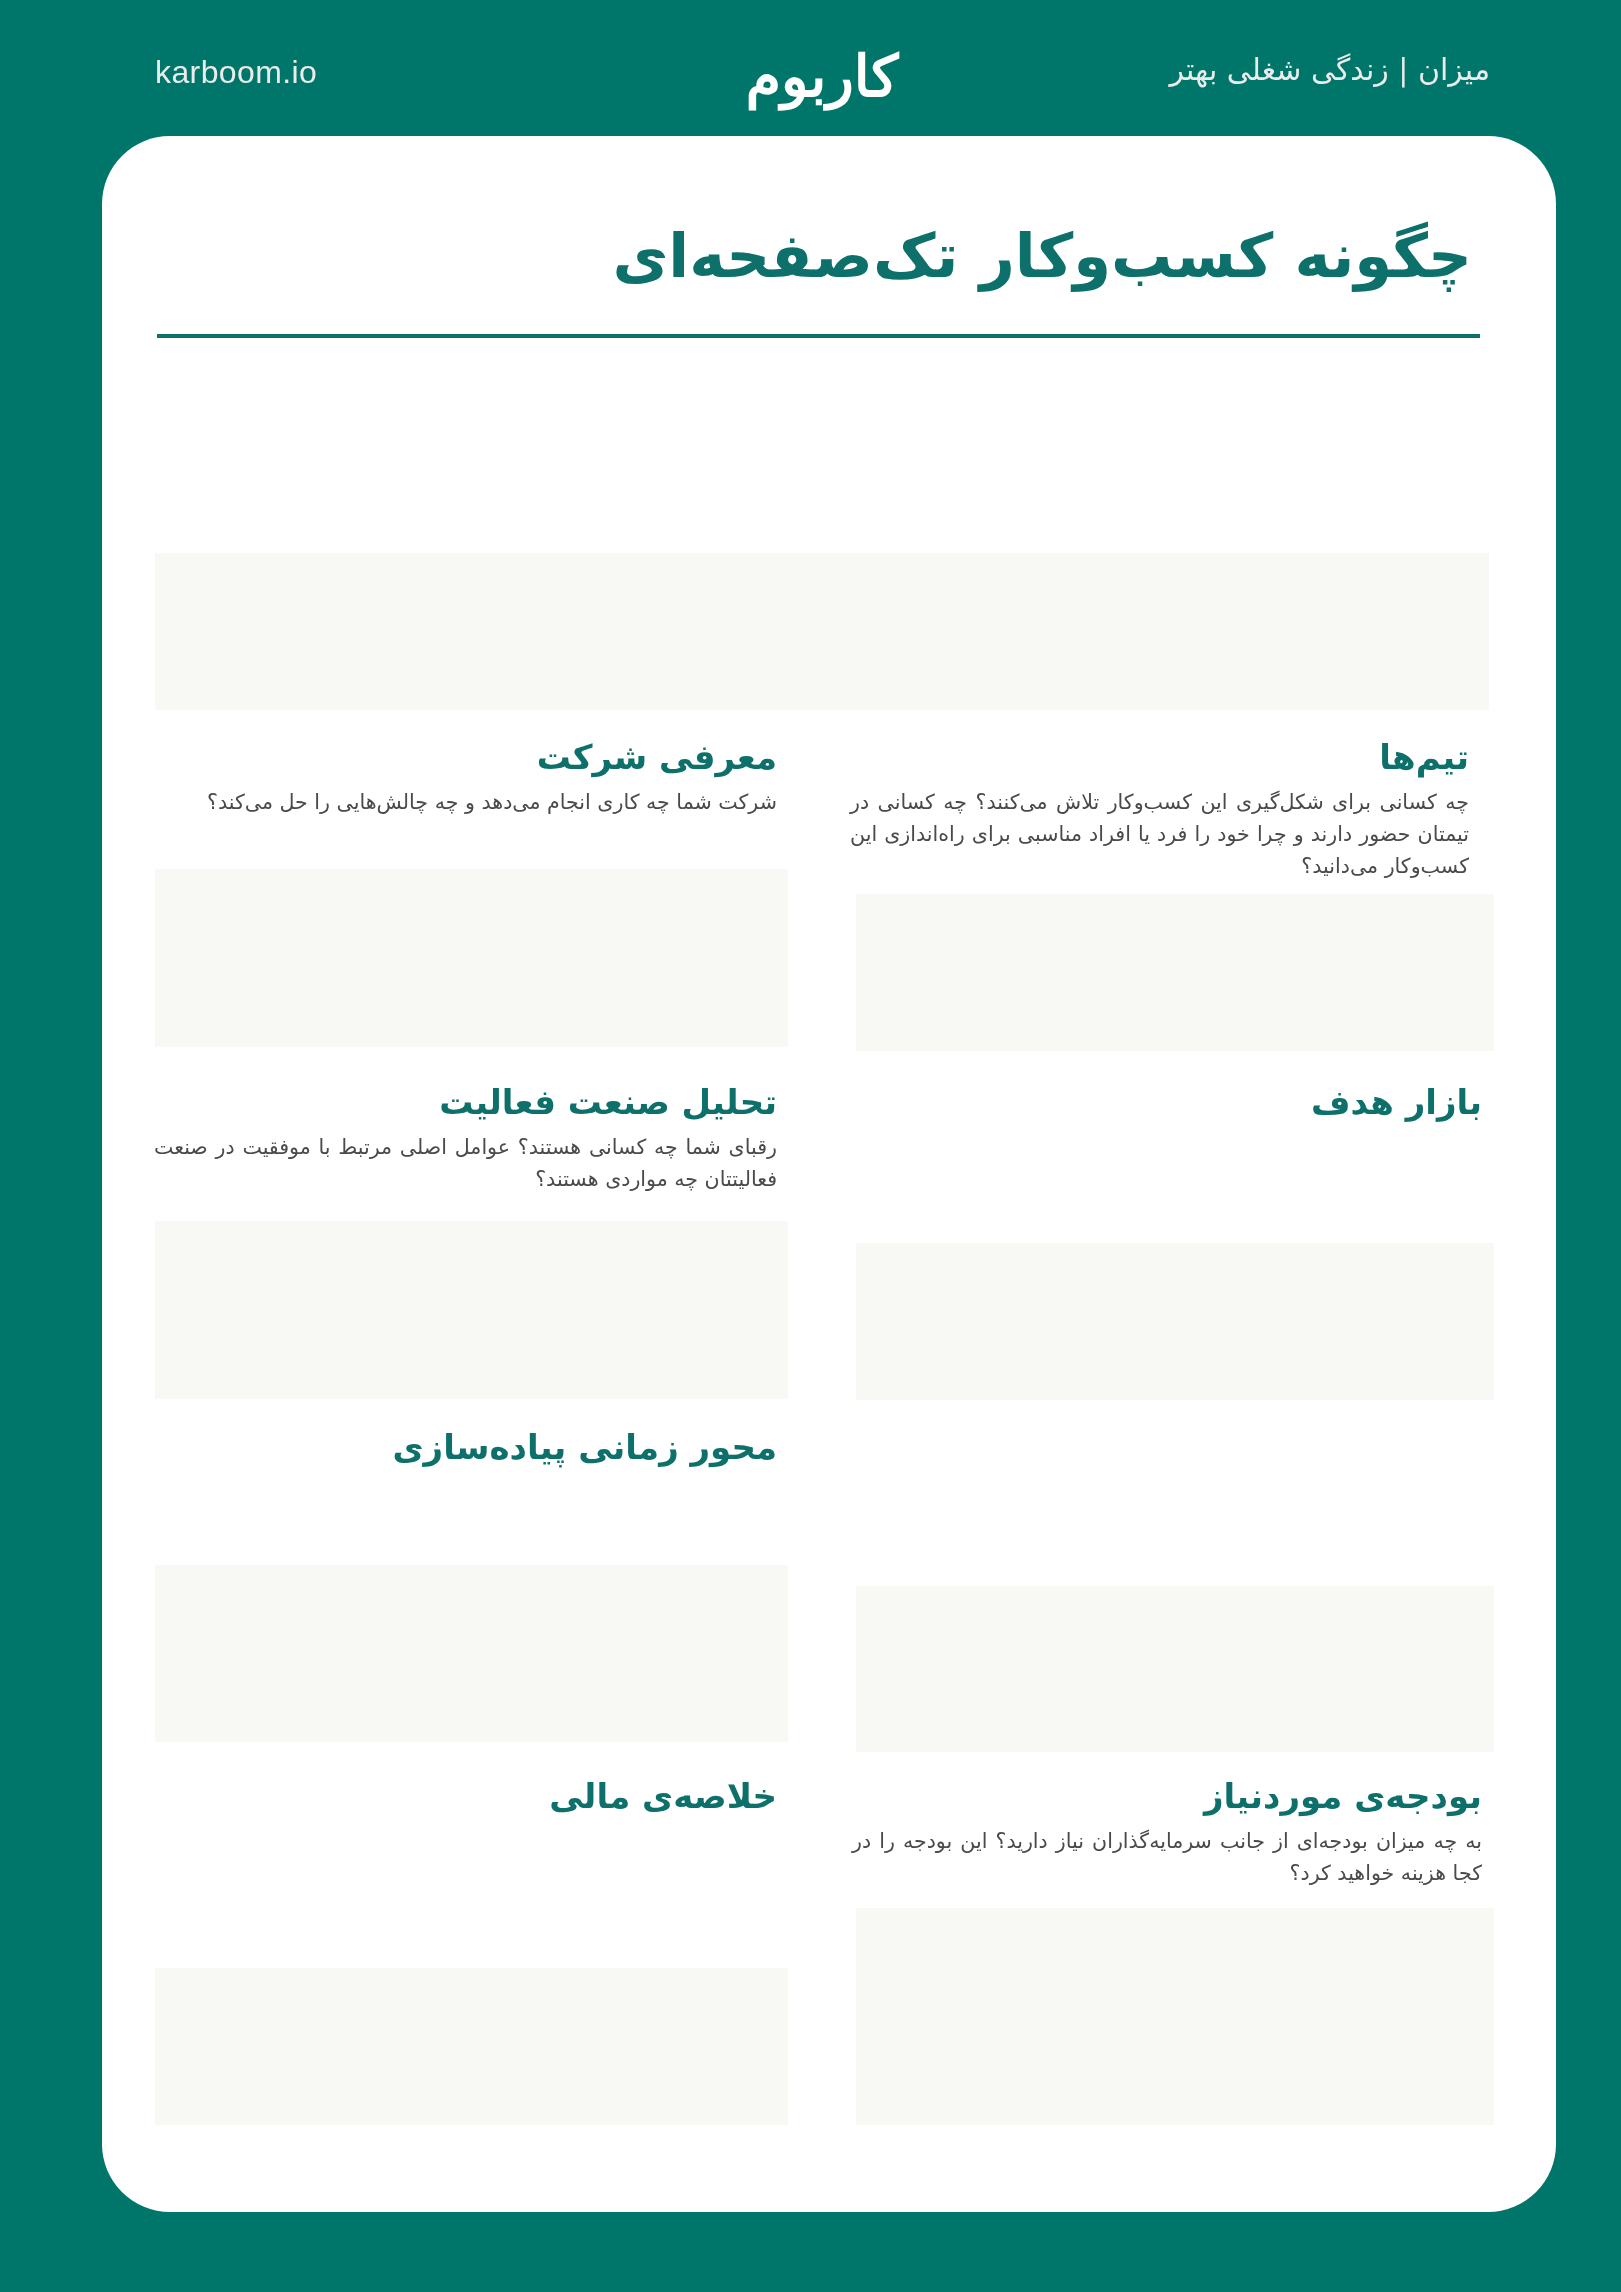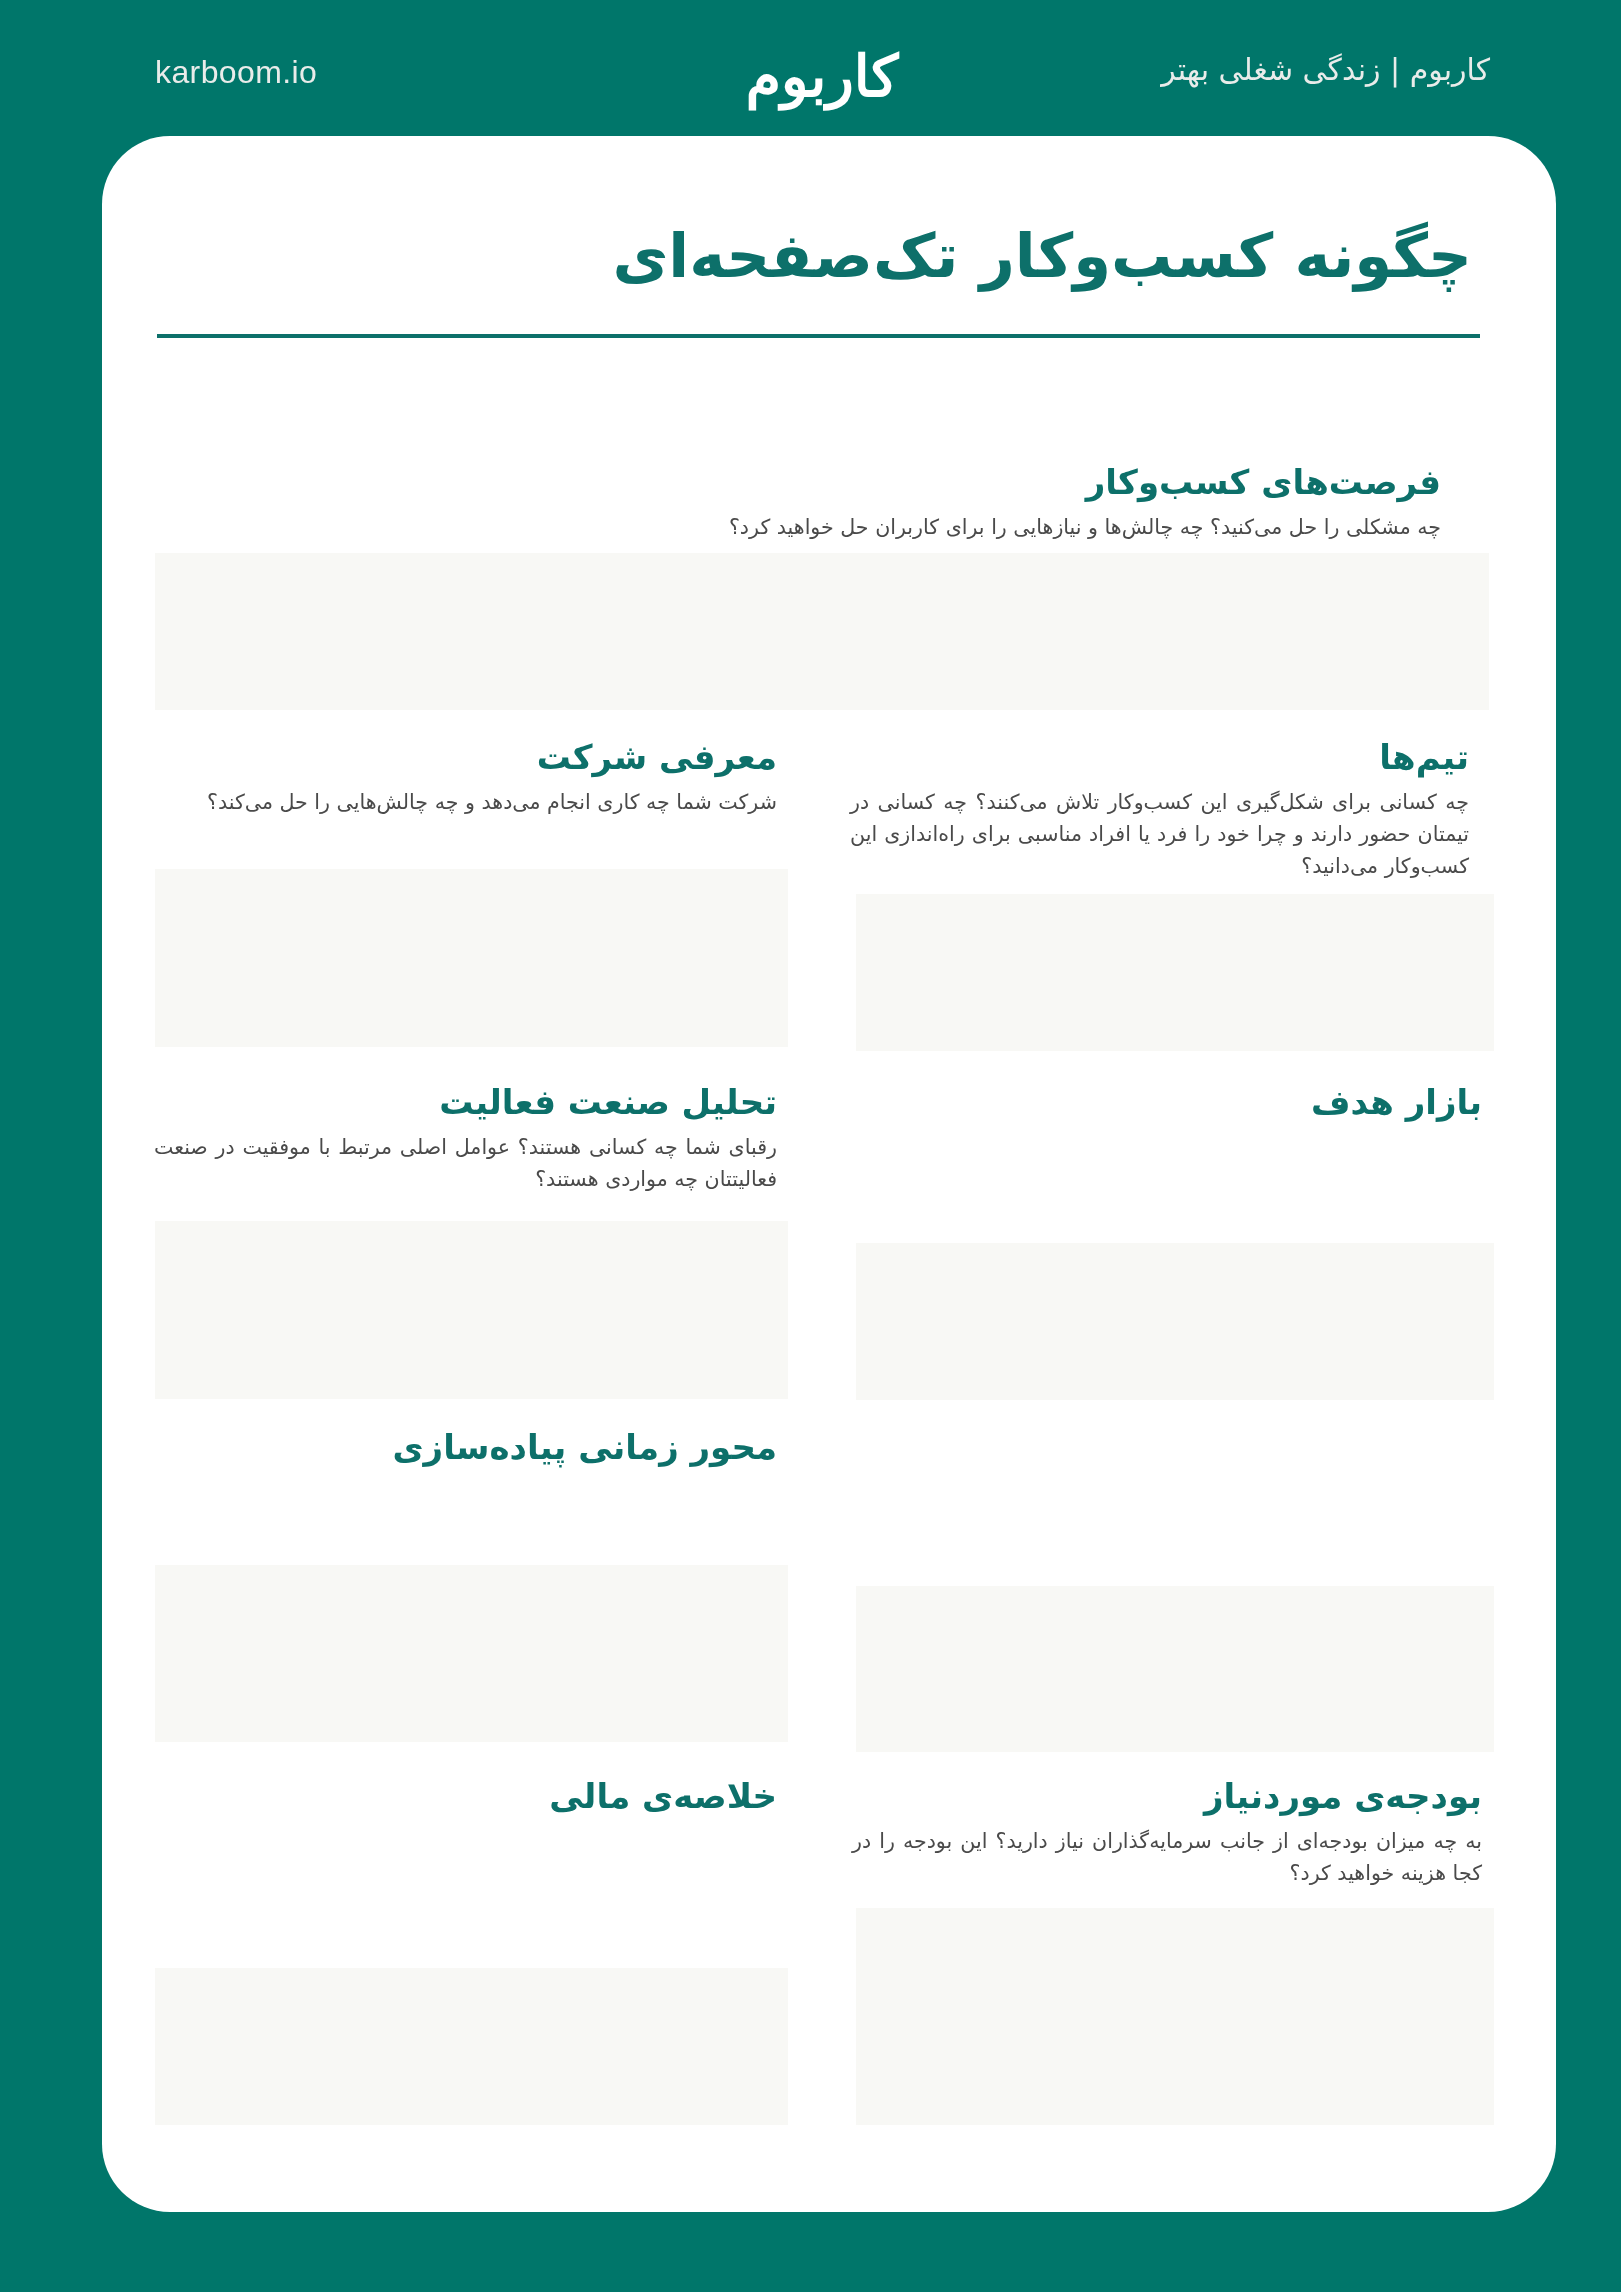--- a/index.html
+++ b/index.html
@@ -60,31 +60,27 @@
       position: absolute; background: #f8f8f5;
     }
   </style>
 </head>
 <body>
 
 <div class="page">
 
   <div class="hdr-left">karboom.io</div>
   <div class="hdr-logo">کاربوم</div>
-  <div class="hdr-right">کاربوم | زندگی شغلی بهتر</div>
+  <div class="hdr-right">میزان | زندگی شغلی بهتر</div>
 
   <div class="card"></div>
 
   <div class="title">چگونه کسب‌وکار تک‌صفحه‌ای</div>
   <div class="title-rule"></div>
 
-  <div class="section" style="right: 184px; top: 437px; width: 806px;">
-    <h2>فرصت‌های کسب‌وکار</h2>
-    <p style="white-space: nowrap;">چه مشکلی را حل می‌کنید؟ چه چالش‌ها و نیازهایی را برای کاربران حل خواهید کرد؟</p>
-  </div>
   <div class="box" style="left: 139px; top: 537px; width: 1334px; height: 157px;"></div>
 
   <div class="section" style="right: 156px; top: 712px; width: 627px;">
     <h2>تیم‌ها</h2>
     <p>چه کسانی برای شکل‌گیری این کسب‌وکار تلاش می‌کنند؟ چه کسانی در تیمتان حضور دارند و چرا خود را فرد یا افراد مناسبی برای راه‌اندازی این کسب‌وکار می‌دانید؟</p>
   </div>
   <div class="box" style="left: 840px; top: 878px; width: 638px; height: 157px;"></div>
 
   <div class="section" style="right: 848px; top: 712px; width: 627px;">
     <h2>معرفی شرکت</h2>

